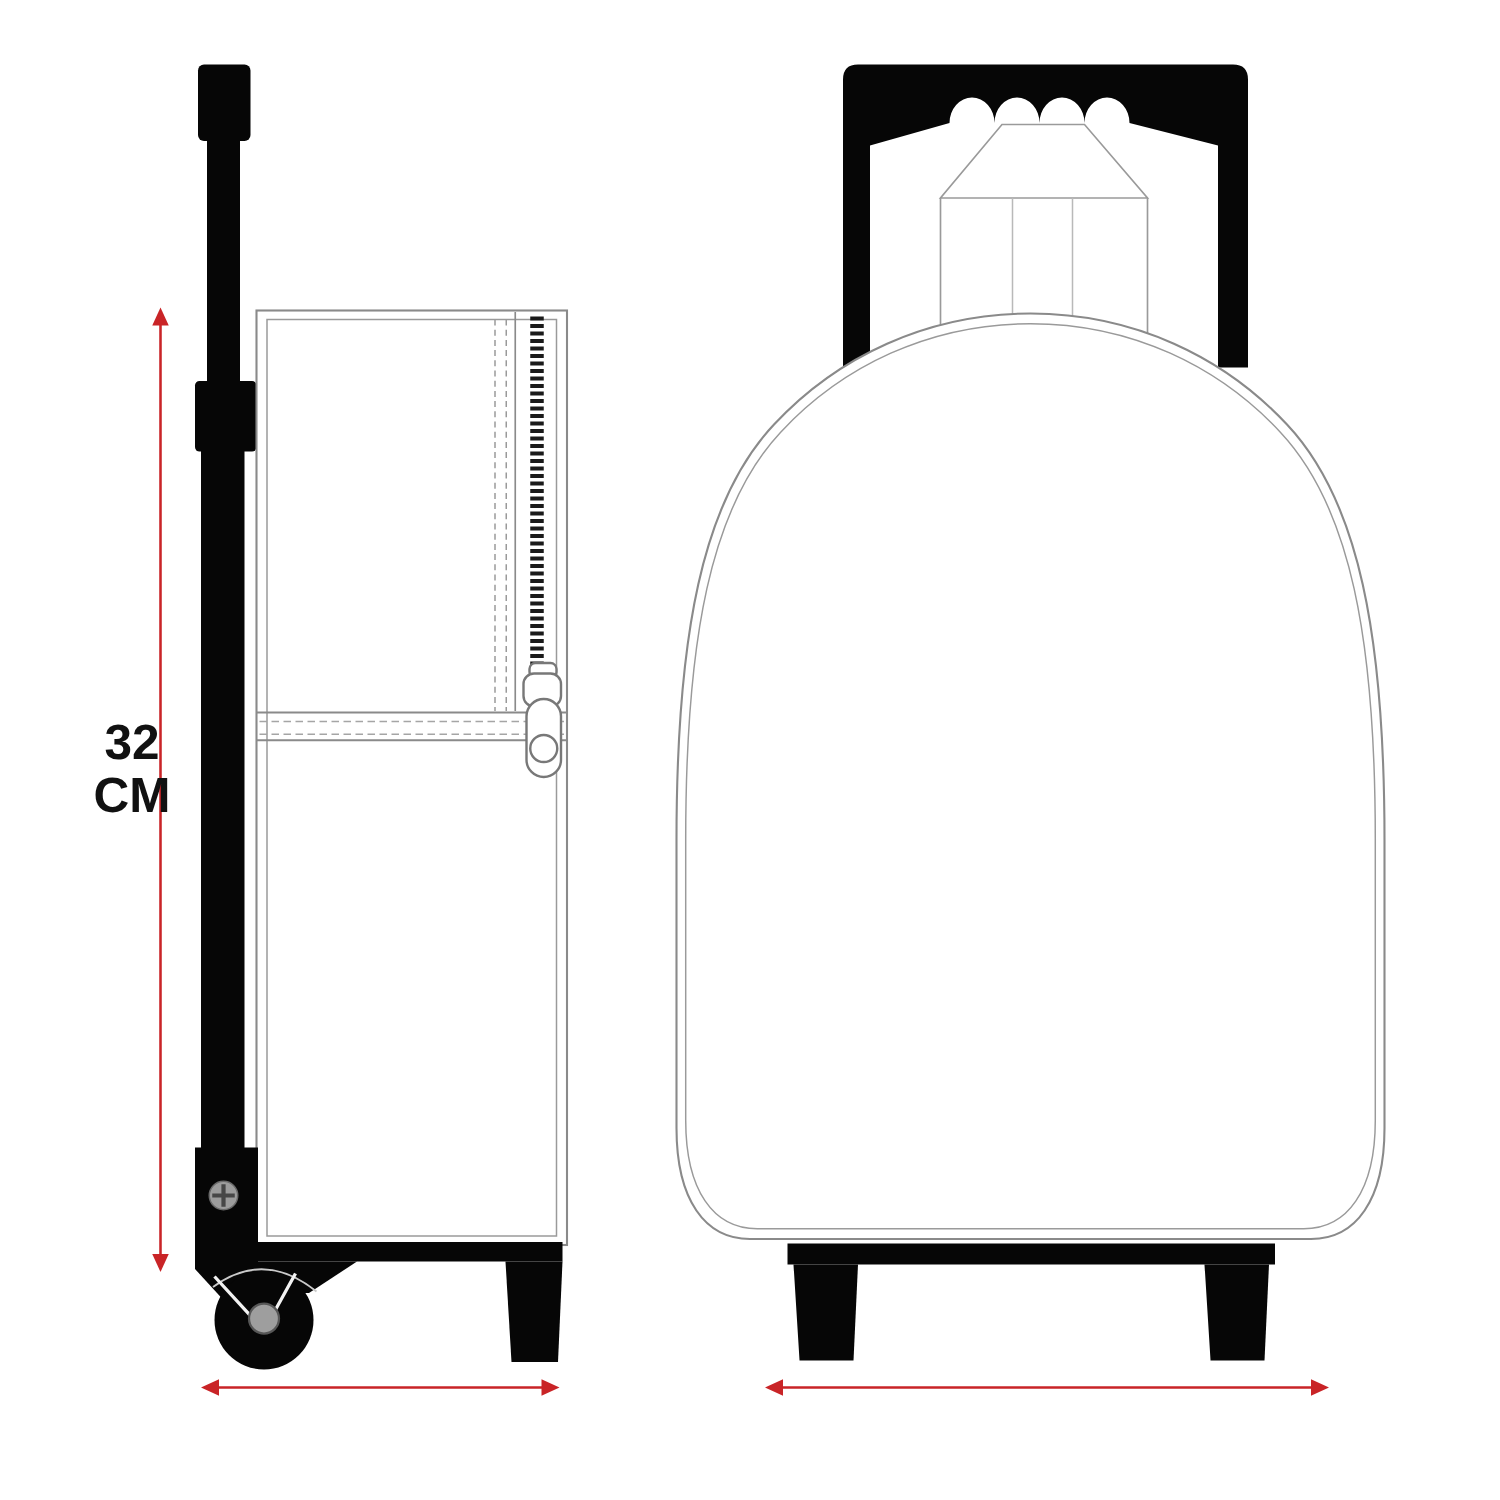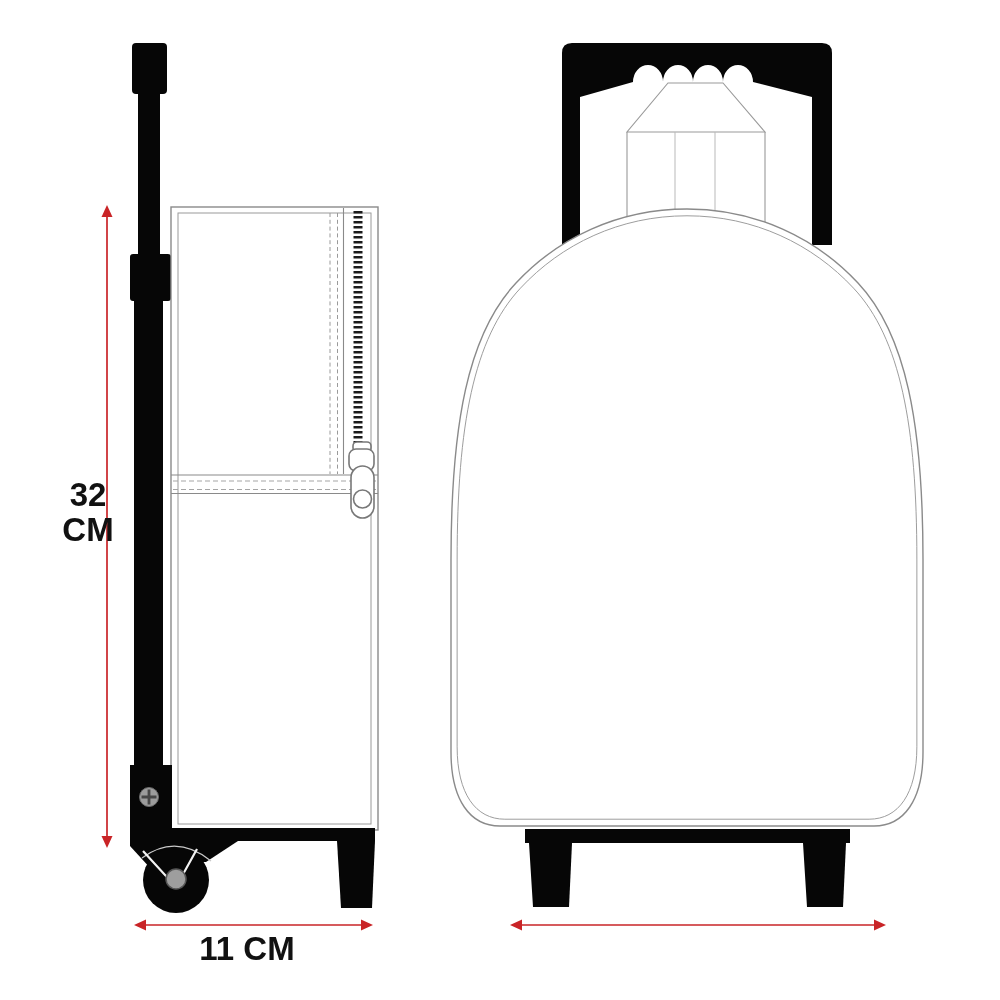--- a/index.html
+++ b/index.html
@@ -115,16 +115,15 @@
       <polygon points="510,925 522,919.5 522,930.5"></polygon>
       <polygon points="886,925 874,919.5 874,930.5"></polygon>
     </g>
   </svg>
 
   <div class="dim-label" style="left:38px;top:477px;width:64px;margin-left:18px;">
     <div>32</div>
     <div>CM</div>
   </div>
 
-  <div class="dim-label" style="left:167px;top:931px;width:160px;">11 CM</div>
 
 
 </div>
 
 </body></html>

